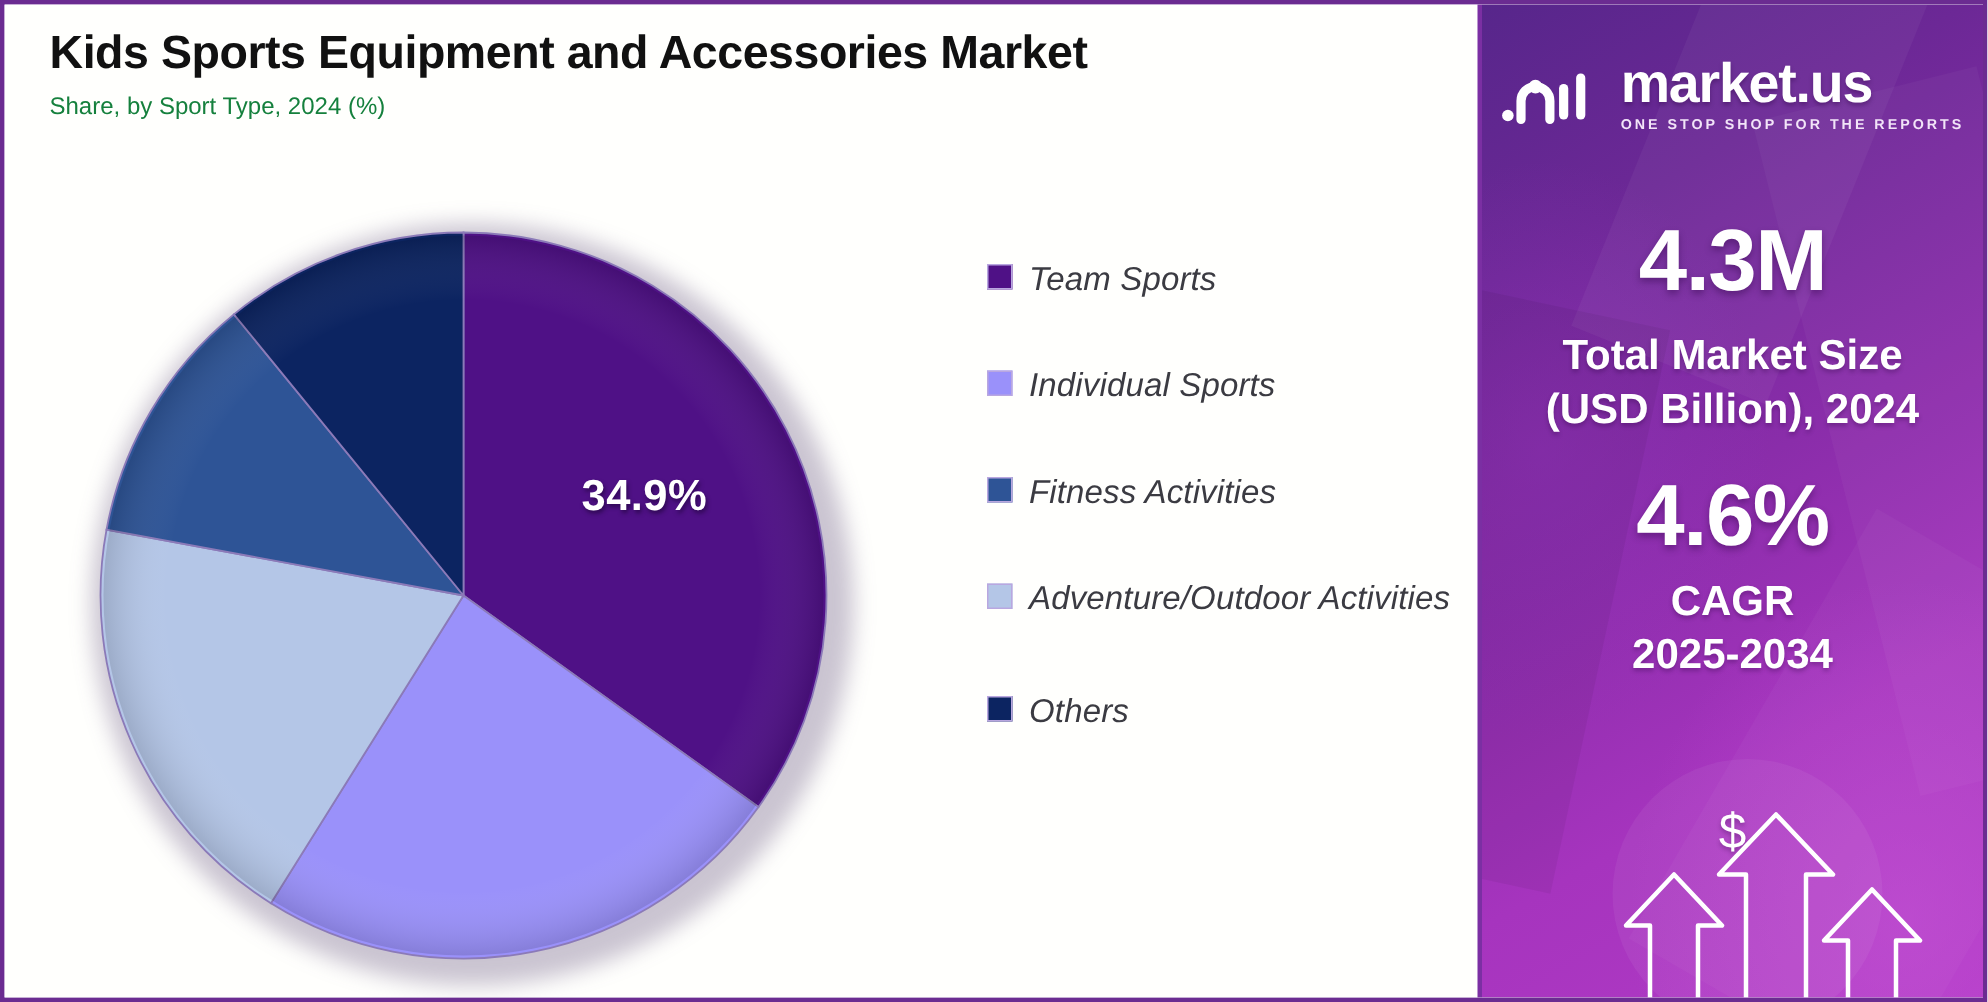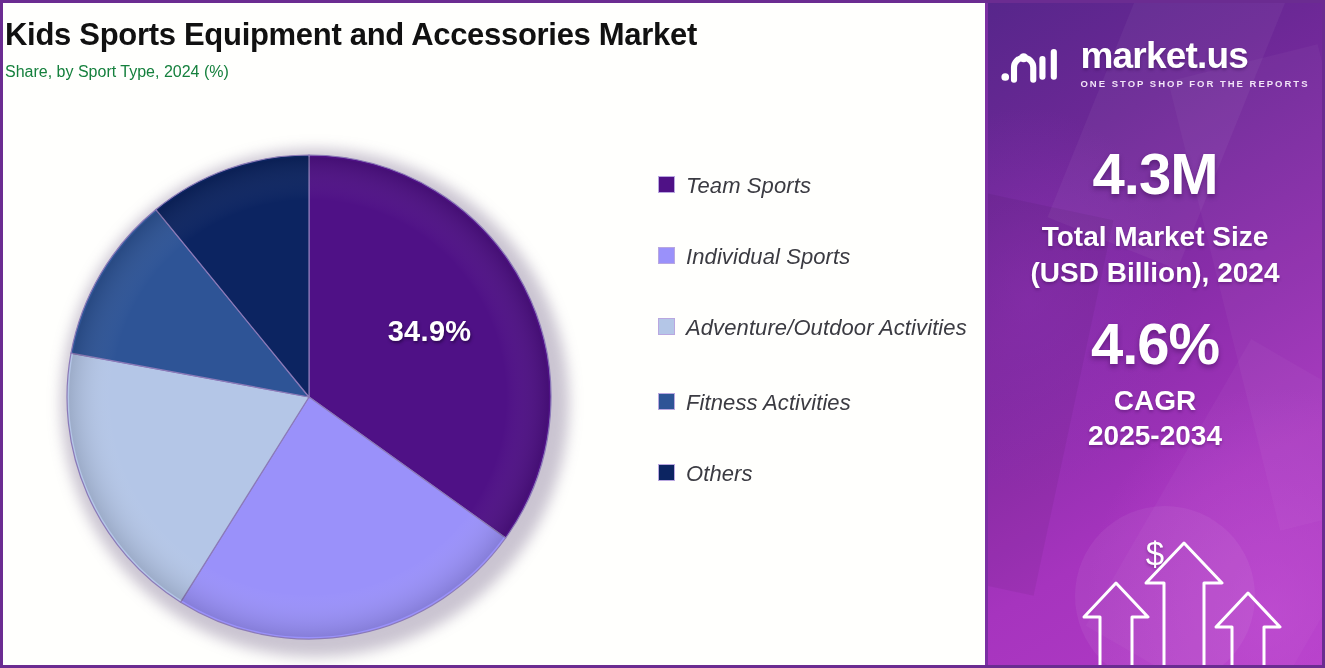--- a/index.html
+++ b/index.html
@@ -22,21 +22,21 @@
 
   
   .chart-pane {
     position: relative;
     width: 982px;
     height: 100%;
     background: #fffffd;
     flex: 0 0 982px;
   }
 
-  .titles { padding: 14px 0 0 2px; }
+  .titles { padding: 14px 0 0 30px; }
   .title-main {
     font-size: 31px;
     font-weight: 700;
     color: #111111;
     letter-spacing: -0.3px;
     line-height: 1.15;
     white-space: nowrap;
   }
   .title-sub {
     margin-top: 9px;
@@ -218,27 +218,27 @@
 
     <div class="legend" id="legend">
         <div class="legend-item">
           <span class="legend-swatch" style="background: rgb(79, 17, 134);"></span>
           <span class="legend-label">Team Sports</span>
         </div>
         <div class="legend-item">
           <span class="legend-swatch" style="background: rgb(154, 145, 250);"></span>
           <span class="legend-label">Individual Sports</span>
         </div>
+        <div class="legend-item">
+          <span class="legend-swatch" style="background: rgb(46, 84, 150);"></span>
+          <span class="legend-label">Fitness Activities</span>
+        </div>
         <div class="legend-item tight">
           <span class="legend-swatch" style="background: rgb(180, 198, 231);"></span>
           <span class="legend-label">Adventure/Outdoor Activities</span>
-        </div>
-        <div class="legend-item">
-          <span class="legend-swatch" style="background: rgb(46, 84, 150);"></span>
-          <span class="legend-label">Fitness Activities</span>
         </div>
         <div class="legend-item">
           <span class="legend-swatch" style="background: rgb(12, 36, 97);"></span>
           <span class="legend-label">Others</span>
         </div>
       </div>
   </div>
 
   <div class="side-pane">
     <div class="tex t1"></div>

